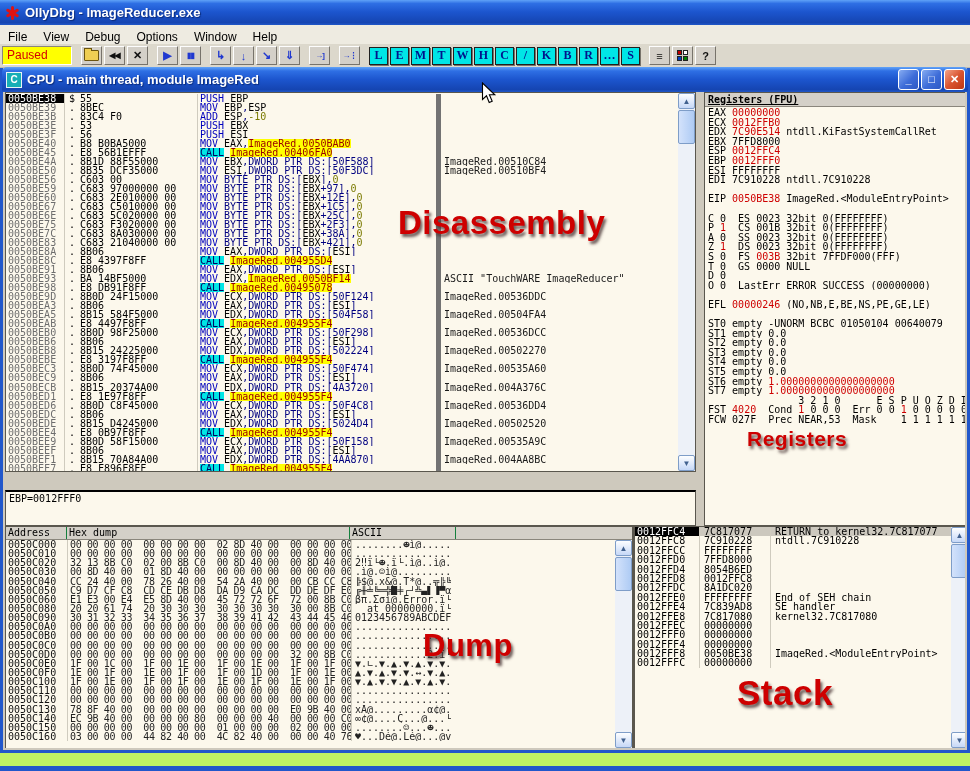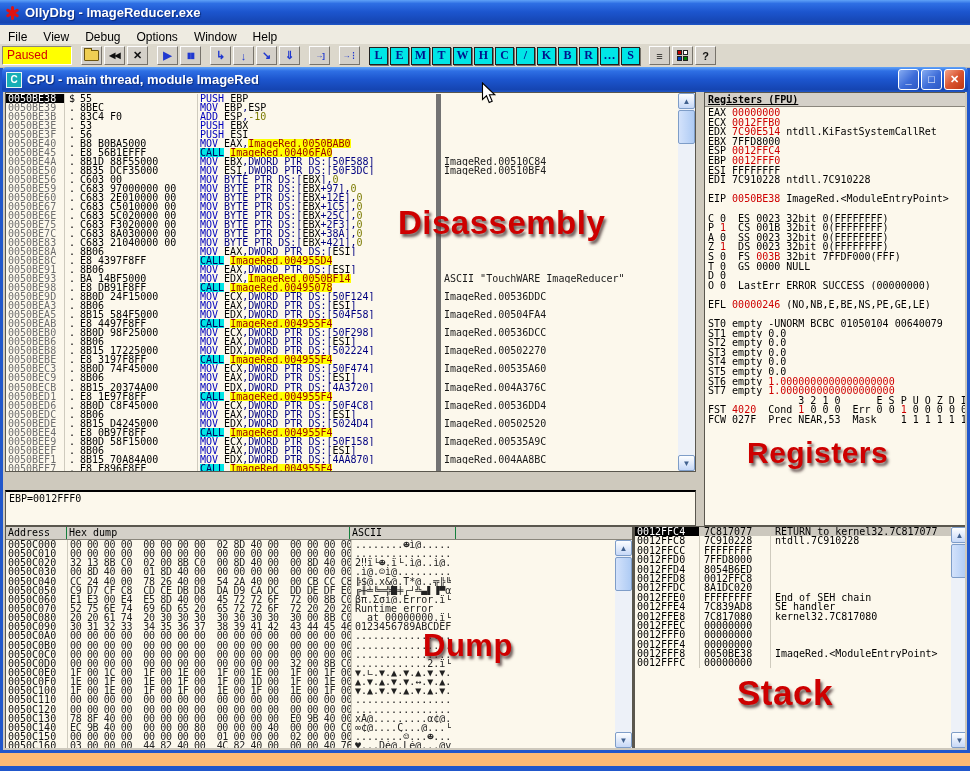--- a/index.html
+++ b/index.html
@@ -1,16 +1,16 @@
 <!DOCTYPE html>
 <html><head>
 <meta charset="utf-8">
 <style>
   html,body{margin:0;padding:0;}
-  #screen{position:relative;width:970px;height:771px;overflow:hidden;background:#fdba74;
+  #screen{position:relative;width:970px;height:771px;overflow:hidden;background:#bef264;
           font-family:"Liberation Sans",sans-serif;cursor:default;}
 
   
   #titlebar{position:absolute;left:0;top:0;width:970px;height:25px;
     background:linear-gradient(180deg,#5FA2F7 0%,#2E6FE4 14%,#1C55CE 48%,#1545B2 90%,#2057C8 100%);
     display:flex;align-items:center;padding-left:5px;box-sizing:border-box;}
   .ollyicon{position:relative;width:14px;height:14px;margin-right:6px;flex:0 0 auto;}
   .ollyicon i{position:absolute;left:6px;top:0;width:3px;height:14px;background:#E01212;border-radius:2px;display:block;}
   .ollyicon i:nth-child(2){transform:rotate(60deg);} .ollyicon i:nth-child(3){transform:rotate(120deg);}
   #titlebar .ttext{color:#fff;font-weight:bold;font-size:13px;text-shadow:1px 1px 1px #0A2A7A;}
@@ -118,21 +118,21 @@
 
   
   #statusbar{position:absolute;left:0;top:792px;width:970px;height:13px;background:#D8D4C8;border-top:1px solid #8A867C;
     font-family:"DejaVu Sans Mono",monospace;font-size:10.5px;color:#000;padding:1px 0 0 4px;box-sizing:border-box;white-space:pre;overflow:hidden;}
   #bottomborder{position:absolute;left:0;top:766px;width:970px;height:5px;background:#2157CB;}
 
   
   .annot{position:absolute;font-family:"Liberation Sans",sans-serif;font-weight:bold;color:#CE0000;
     text-shadow:2px 3px 3px rgba(70,50,50,0.8);letter-spacing:0.5px;z-index:50;}
   #annot-disassembly{left:398px;top:204px;font-size:33px;}
-  #annot-registers{left:747px;top:436px;font-size:30px;}
+  #annot-registers{left:747px;top:427px;font-size:21px;}
   #annot-dump{left:423px;top:628px;font-size:31px;}
   #annot-stack{left:737px;top:673px;font-size:35px;}
 
   #cursor{position:absolute;left:481px;top:82px;z-index:100;}
 </style>
 </head>
 <body>
 
 <div id="screen">
 
@@ -234,21 +234,21 @@
             <div class="drow"><span class="da">0050BE8C</span><span class="dp">.</span><span class="db">E8 4397F8FF</span><span class="di"><span class="mn call">CALL</span> <span class="hl">ImageRed.004955D4</span></span><span class="dc"></span></div>
             <div class="drow"><span class="da">0050BE91</span><span class="dp">.</span><span class="db">8B06</span><span class="di"><span class="mn">MOV</span> <span class="reg">EAX</span><span class="opd">,DWORD PTR DS:[</span><span class="reg">ESI</span><span class="opd">]</span></span><span class="dc"></span></div>
             <div class="drow"><span class="da">0050BE93</span><span class="dp">.</span><span class="db">BA 14BF5000</span><span class="di"><span class="mn">MOV</span> <span class="reg">EDX</span><span class="opd">,</span><span class="hl">ImageRed.0050BF14</span></span><span class="dc">ASCII "TouchWARE ImageReducer"</span></div>
             <div class="drow"><span class="da">0050BE98</span><span class="dp">.</span><span class="db">E8 DB91F8FF</span><span class="di"><span class="mn call">CALL</span> <span class="hl">ImageRed.00495078</span></span><span class="dc"></span></div>
             <div class="drow"><span class="da">0050BE9D</span><span class="dp">.</span><span class="db">8B0D 24F15000</span><span class="di"><span class="mn">MOV</span> <span class="reg">ECX</span><span class="opd">,DWORD PTR DS:[50F124]</span></span><span class="dc">ImageRed.00536DDC</span></div>
             <div class="drow"><span class="da">0050BEA3</span><span class="dp">.</span><span class="db">8B06</span><span class="di"><span class="mn">MOV</span> <span class="reg">EAX</span><span class="opd">,DWORD PTR DS:[</span><span class="reg">ESI</span><span class="opd">]</span></span><span class="dc"></span></div>
             <div class="drow"><span class="da">0050BEA5</span><span class="dp">.</span><span class="db">8B15 584F5000</span><span class="di"><span class="mn">MOV</span> <span class="reg">EDX</span><span class="opd">,DWORD PTR DS:[504F58]</span></span><span class="dc">ImageRed.00504FA4</span></div>
             <div class="drow"><span class="da">0050BEAB</span><span class="dp">.</span><span class="db">E8 4497F8FF</span><span class="di"><span class="mn call">CALL</span> <span class="hl">ImageRed.004955F4</span></span><span class="dc"></span></div>
             <div class="drow"><span class="da">0050BEB0</span><span class="dp">.</span><span class="db">8B0D 98F25000</span><span class="di"><span class="mn">MOV</span> <span class="reg">ECX</span><span class="opd">,DWORD PTR DS:[50F298]</span></span><span class="dc">ImageRed.00536DCC</span></div>
             <div class="drow"><span class="da">0050BEB6</span><span class="dp">.</span><span class="db">8B06</span><span class="di"><span class="mn">MOV</span> <span class="reg">EAX</span><span class="opd">,DWORD PTR DS:[</span><span class="reg">ESI</span><span class="opd">]</span></span><span class="dc"></span></div>
-            <div class="drow"><span class="da">0050BEB8</span><span class="dp">.</span><span class="db">8B15 17225000</span><span class="di"><span class="mn">MOV</span> <span class="reg">EDX</span><span class="opd">,DWORD PTR DS:[502224]</span></span><span class="dc">ImageRed.00502270</span></div>
+            <div class="drow"><span class="da">0050BEB8</span><span class="dp">.</span><span class="db">8B15 24225000</span><span class="di"><span class="mn">MOV</span> <span class="reg">EDX</span><span class="opd">,DWORD PTR DS:[502224]</span></span><span class="dc">ImageRed.00502270</span></div>
             <div class="drow"><span class="da">0050BEBE</span><span class="dp">.</span><span class="db">E8 3197F8FF</span><span class="di"><span class="mn call">CALL</span> <span class="hl">ImageRed.004955F4</span></span><span class="dc"></span></div>
             <div class="drow"><span class="da">0050BEC3</span><span class="dp">.</span><span class="db">8B0D 74F45000</span><span class="di"><span class="mn">MOV</span> <span class="reg">ECX</span><span class="opd">,DWORD PTR DS:[50F474]</span></span><span class="dc">ImageRed.00535A60</span></div>
             <div class="drow"><span class="da">0050BEC9</span><span class="dp">.</span><span class="db">8B06</span><span class="di"><span class="mn">MOV</span> <span class="reg">EAX</span><span class="opd">,DWORD PTR DS:[</span><span class="reg">ESI</span><span class="opd">]</span></span><span class="dc"></span></div>
             <div class="drow"><span class="da">0050BECB</span><span class="dp">.</span><span class="db">8B15 20374A00</span><span class="di"><span class="mn">MOV</span> <span class="reg">EDX</span><span class="opd">,DWORD PTR DS:[4A3720]</span></span><span class="dc">ImageRed.004A376C</span></div>
             <div class="drow"><span class="da">0050BED1</span><span class="dp">.</span><span class="db">E8 1E97F8FF</span><span class="di"><span class="mn call">CALL</span> <span class="hl">ImageRed.004955F4</span></span><span class="dc"></span></div>
             <div class="drow"><span class="da">0050BED6</span><span class="dp">.</span><span class="db">8B0D C8F45000</span><span class="di"><span class="mn">MOV</span> <span class="reg">ECX</span><span class="opd">,DWORD PTR DS:[50F4C8]</span></span><span class="dc">ImageRed.00536DD4</span></div>
             <div class="drow"><span class="da">0050BEDC</span><span class="dp">.</span><span class="db">8B06</span><span class="di"><span class="mn">MOV</span> <span class="reg">EAX</span><span class="opd">,DWORD PTR DS:[</span><span class="reg">ESI</span><span class="opd">]</span></span><span class="dc"></span></div>
             <div class="drow"><span class="da">0050BEDE</span><span class="dp">.</span><span class="db">8B15 D4245000</span><span class="di"><span class="mn">MOV</span> <span class="reg">EDX</span><span class="opd">,DWORD PTR DS:[5024D4]</span></span><span class="dc">ImageRed.00502520</span></div>
             <div class="drow"><span class="da">0050BEE4</span><span class="dp">.</span><span class="db">E8 0B97F8FF</span><span class="di"><span class="mn call">CALL</span> <span class="hl">ImageRed.004955F4</span></span><span class="dc"></span></div>
             <div class="drow"><span class="da">0050BEE9</span><span class="dp">.</span><span class="db">8B0D 58F15000</span><span class="di"><span class="mn">MOV</span> <span class="reg">ECX</span><span class="opd">,DWORD PTR DS:[50F158]</span></span><span class="dc">ImageRed.00535A9C</span></div>
@@ -317,21 +317,20 @@
           <span class="dh-ascii">ASCII</span>
         </div>
         <div id="dump-rows">
             <div class="durow"><span class="da2">0050C000</span><span class="dhex">00 00 00 00  00 00 00 00  02 8D 40 00  00 00 00 00</span><span class="dascii">........☻ì@.....</span></div>
             <div class="durow"><span class="da2">0050C010</span><span class="dhex">00 00 00 00  00 00 00 00  00 00 00 00  00 00 00 00</span><span class="dascii">................</span></div>
             <div class="durow"><span class="da2">0050C020</span><span class="dhex">32 13 8B C0  02 00 8B C0  00 8D 40 00  00 8D 40 00</span><span class="dascii">2‼ï└☻.ï└.ì@..ì@.</span></div>
             <div class="durow"><span class="da2">0050C030</span><span class="dhex">00 8D 40 00  01 8D 40 00  00 00 00 00  00 00 00 00</span><span class="dascii">.ì@.☺ì@.........</span></div>
             <div class="durow"><span class="da2">0050C040</span><span class="dhex">CC 24 40 00  78 26 40 00  54 2A 40 00  00 CB CC C8</span><span class="dascii">╠$@.x&amp;@.T*@..╦╠╚</span></div>
             <div class="durow"><span class="da2">0050C050</span><span class="dhex">C9 D7 CF C8  CD CE DB D8  DA D9 CA DC  DD DE DF E0</span><span class="dascii">╔╫╧╚═╬█╪┌┘╩▄▌▐▀α</span></div>
             <div class="durow"><span class="da2">0050C060</span><span class="dhex">E1 E3 00 E4  E5 8D 40 00  45 72 72 6F  72 00 8B C0</span><span class="dascii">βπ.Σσì@.Error.ï└</span></div>
-            <div class="durow"><span class="da2">0050C070</span><span class="dhex">52 75 6E 74  69 6D 65 20  65 72 72 6F  72 20 20 20</span><span class="dascii">Runtime error   </span></div>
             <div class="durow"><span class="da2">0050C080</span><span class="dhex">20 20 61 74  20 30 30 30  30 30 30 30  30 00 8B C0</span><span class="dascii">  at 00000000.ï└</span></div>
             <div class="durow"><span class="da2">0050C090</span><span class="dhex">30 31 32 33  34 35 36 37  38 39 41 42  43 44 45 46</span><span class="dascii">0123456789ABCDEF</span></div>
             <div class="durow"><span class="da2">0050C0A0</span><span class="dhex">00 00 00 00  00 00 00 00  00 00 00 00  00 00 00 00</span><span class="dascii">................</span></div>
             <div class="durow"><span class="da2">0050C0B0</span><span class="dhex">00 00 00 00  00 00 00 00  00 00 00 00  00 00 00 00</span><span class="dascii">................</span></div>
             <div class="durow"><span class="da2">0050C0C0</span><span class="dhex">00 00 00 00  00 00 00 00  00 00 00 00  00 00 00 00</span><span class="dascii">................</span></div>
             <div class="durow"><span class="da2">0050C0D0</span><span class="dhex">00 00 00 00  00 00 00 00  00 00 00 00  32 00 8B C0</span><span class="dascii">............2.ï└</span></div>
             <div class="durow"><span class="da2">0050C0E0</span><span class="dhex">1F 00 1C 00  1F 00 1E 00  1F 00 1E 00  1F 00 1F 00</span><span class="dascii">▼.∟.▼.▲.▼.▲.▼.▼.</span></div>
             <div class="durow"><span class="da2">0050C0F0</span><span class="dhex">1E 00 1F 00  1E 00 1F 00  1F 00 1D 00  1F 00 1E 00</span><span class="dascii">▲.▼.▲.▼.▼.↔.▼.▲.</span></div>
             <div class="durow"><span class="da2">0050C100</span><span class="dhex">1F 00 1E 00  1F 00 1F 00  1E 00 1F 00  1E 00 1F 00</span><span class="dascii">▼.▲.▼.▼.▲.▼.▲.▼.</span></div>
             <div class="durow"><span class="da2">0050C110</span><span class="dhex">00 00 00 00  00 00 00 00  00 00 00 00  00 00 00 00</span><span class="dascii">................</span></div>

